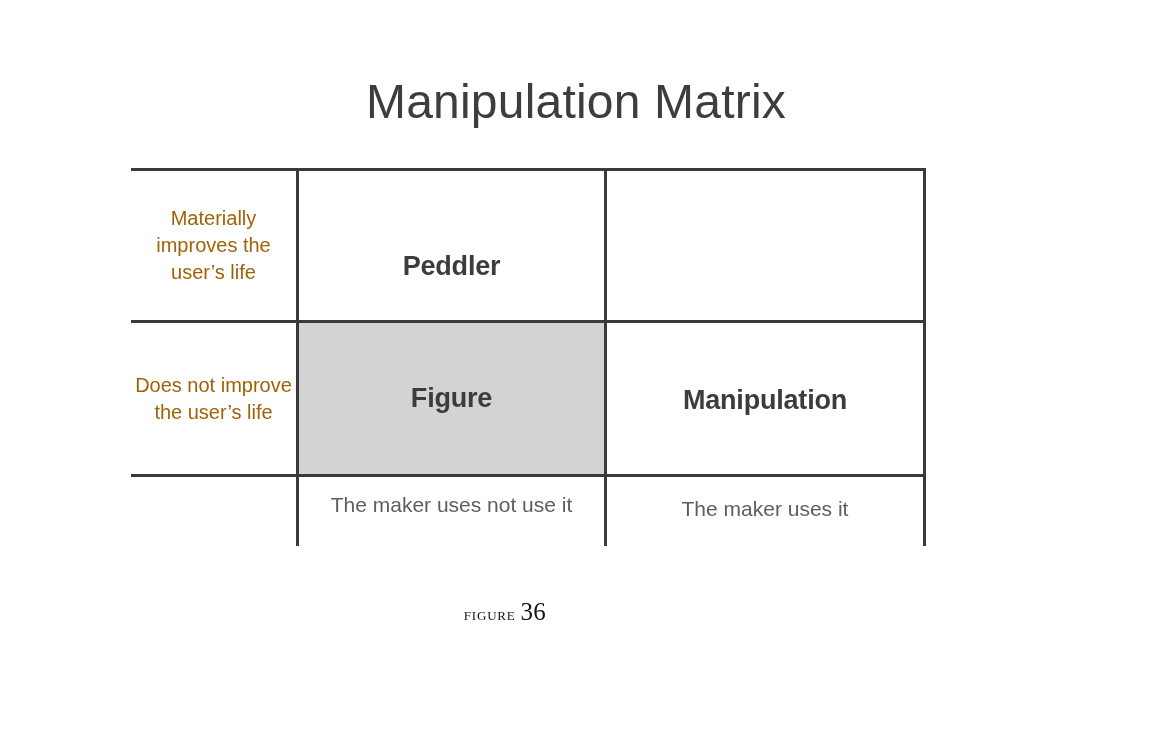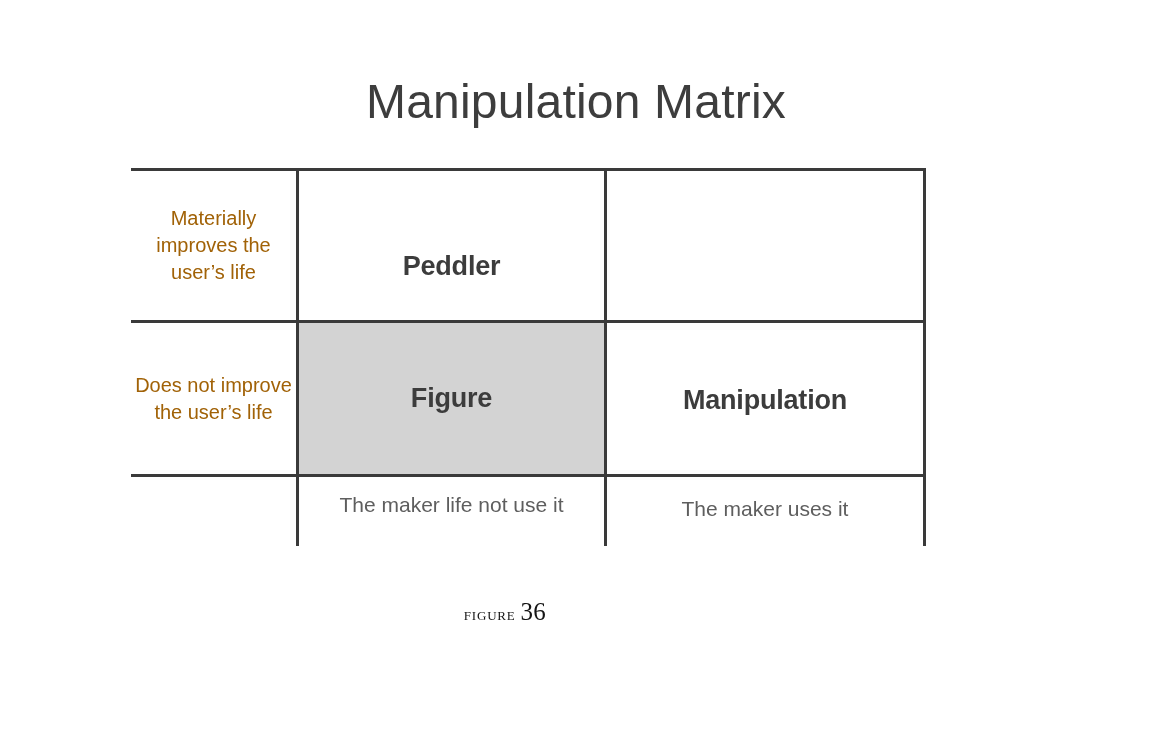--- a/index.html
+++ b/index.html
@@ -136,21 +136,21 @@
 
   <div class="row-label" style="left:0px; top:155px; width:165px; height:151px;">Does not improve the user’s life</div>
 
   <div class="cell-label" style="left:168px; top:3px; width:305px; height:190px;">Peddler</div>
 
 
   <div class="cell-label" style="left:168px; top:155px; width:305px; height:151px;">Figure</div>
 
   <div class="cell-label" style="left:476px; top:159px; width:316px; height:147px;">Manipulation</div>
 
-  <div class="col-label" style="left:168px; top:309px; width:305px; height:56px;">The maker life not use it</div>
+  <div class="col-label" style="left:168px; top:309px; width:305px; height:56px;">The maker uses not use it</div>
 
   <div class="col-label" style="left:476px; top:313px; width:316px; height:56px;">The maker uses it</div>
 
 </div>
 
 <div id="figure-caption">
   <span class="cap-word">Figure</span><span class="cap-number">36</span>
 </div>
 
 </body></html>

